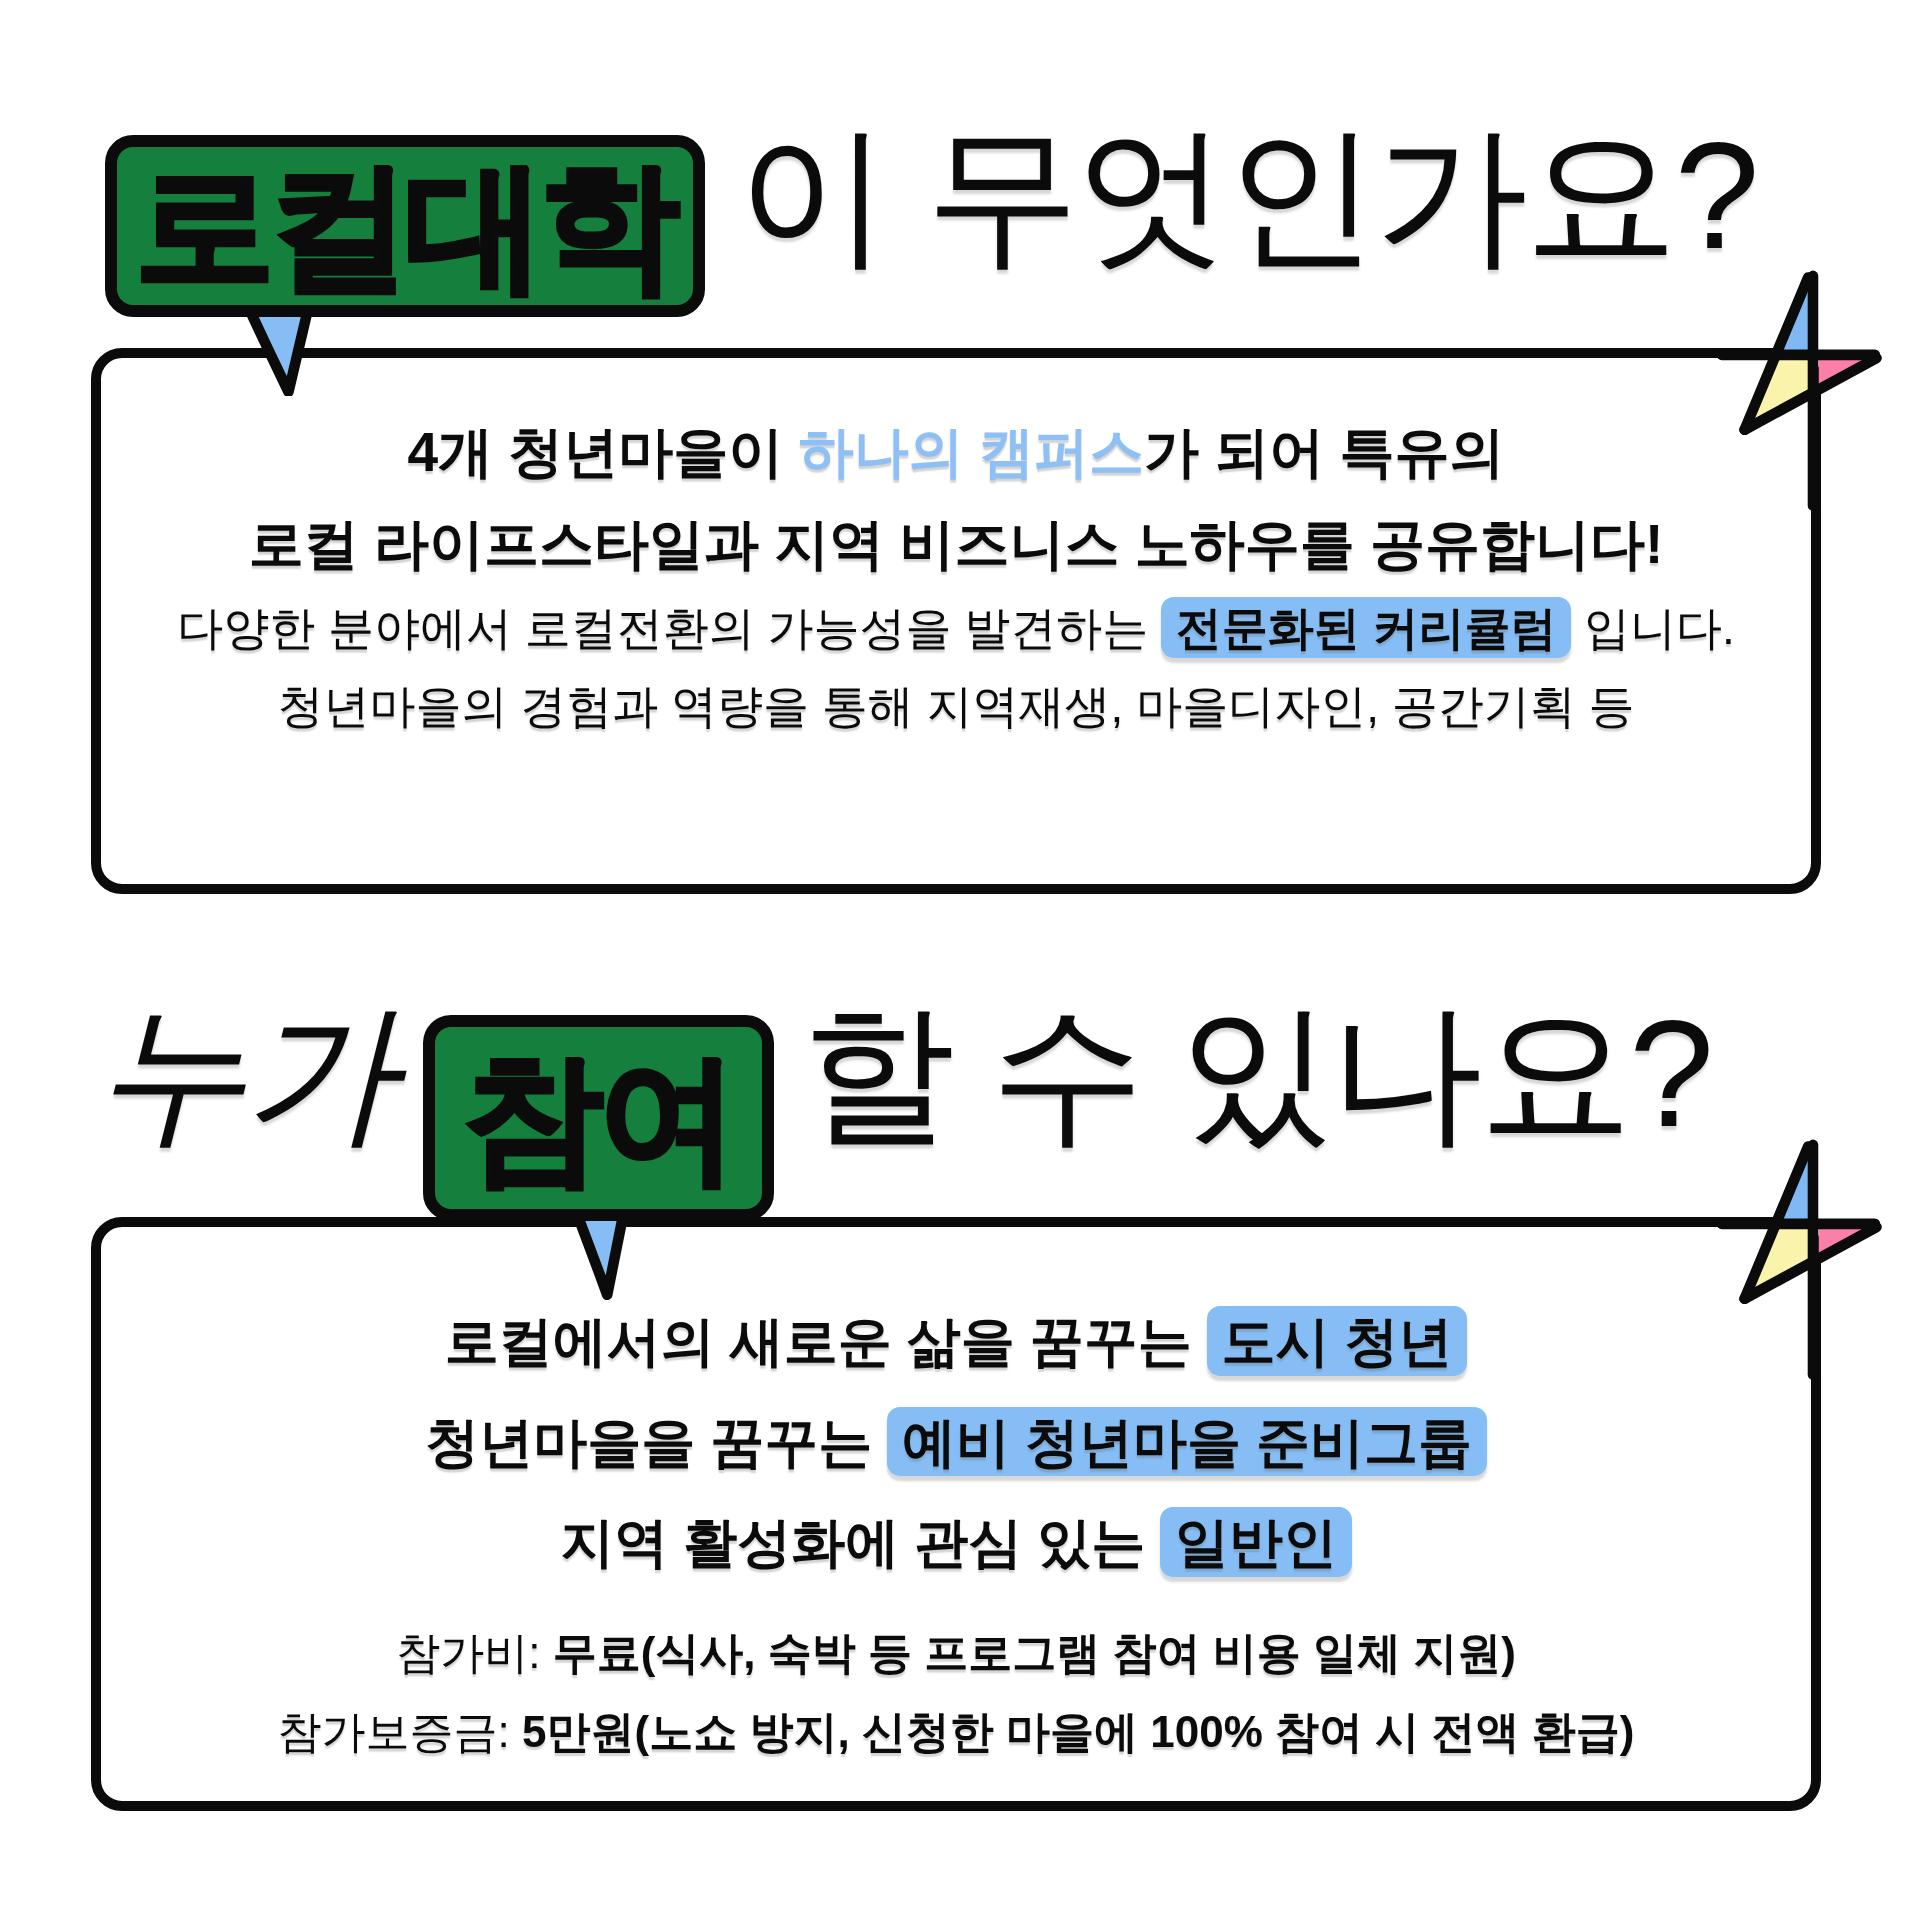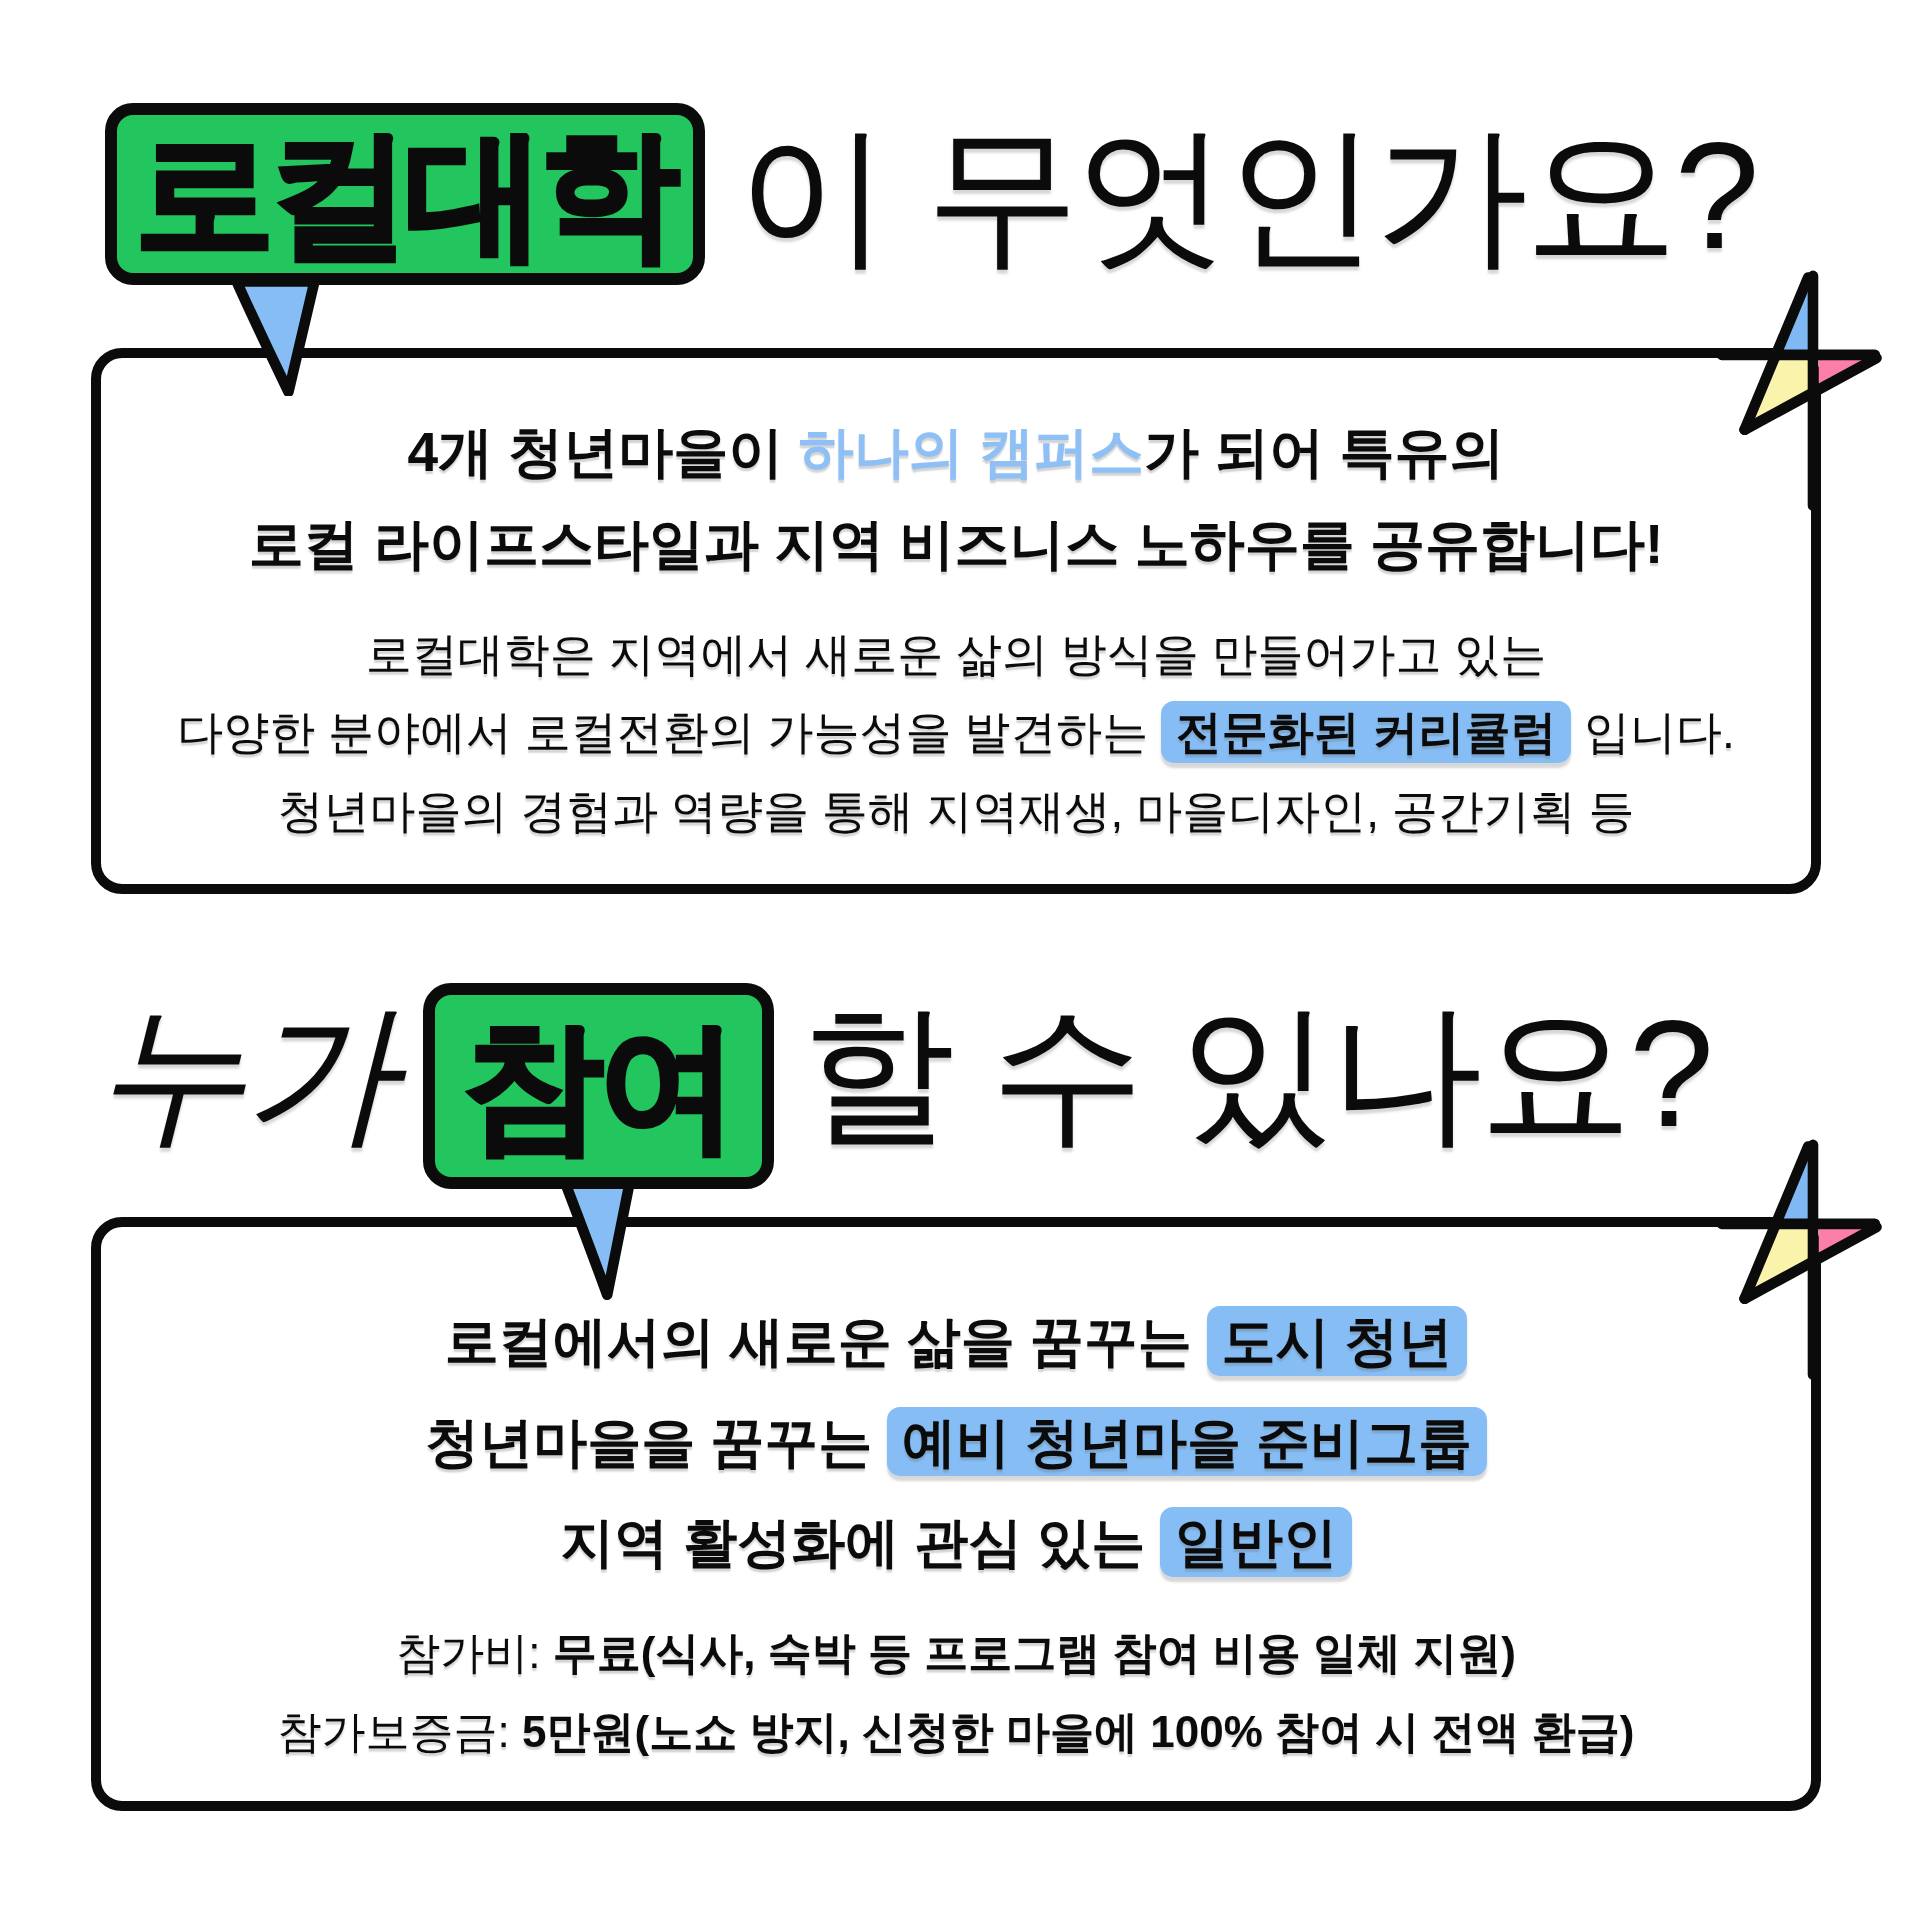--- a/index.html
+++ b/index.html
@@ -16,26 +16,27 @@
     position:absolute;
     display:flex;align-items:center;
     font-size:153px;font-weight:500;line-height:1;
     white-space:nowrap;letter-spacing:-3.3px;
     text-shadow:0 4.1px 2.4px rgba(110,110,110,0.28);
     justify-content:center;
   }
   
   .bubble{
     position:absolute;
-    background:#22c55e;
+    background:#15803d;
     border:12.2px solid #0b0b0b;
     border-radius:28px;
     display:flex;align-items:center;justify-content:center;
     box-sizing:border-box;
     z-index:6;
+    margin-top:32px;
   }
   .bubble-label{
     font-size:140px;font-weight:900;line-height:1;
     letter-spacing:-4.9px;white-space:nowrap;
     -webkit-text-stroke:4.1px #0b0b0b;
   }
   .bubble-tail{position:absolute;z-index:5;}
   
   .info-box{
     position:absolute;
@@ -82,23 +83,20 @@
   <div class="title-text" style="left:737px;top:103px;height:182px;">
     <span>이 무엇인가요?</span>
   </div>
 
   <div class="info-box" style="top:348px;height:546px;padding-top:60px;">
     <div class="box-line lead">
       <span>4개 청년마을이 </span><span class="blue-text">하나의 캠퍼스</span><span>가 되어 특유의</span>
     </div>
     <div class="box-line lead" style="margin-top:23px;">
       <span>로컬 라이프스타일과 지역 비즈니스 노하우를 공유합니다!</span>
-    </div>
-    <div class="box-line body-line" style="margin-top:47px;">
-      <span>로컬대학은 지역에서 새로운 삶의 방식을 만들어가고 있는</span>
     </div>
     <div class="box-line body-line" style="margin-top:21px;">
       <span>다양한 분야에서 로컬전환의 가능성을 발견하는 </span><span class="highlight" style="font-weight:700;">전문화된 커리큘럼</span><span> 입니다.</span>
     </div>
     <div class="box-line body-line" style="margin-top:21px;">
       <span>청년마을의 경험과 역량을 통해 지역재생, 마을디자인, 공간기획 등</span>
     </div>
   </div>
 
   <svg class="star" style="left:1677px;top:261px;" viewBox="0 0 280 320">

